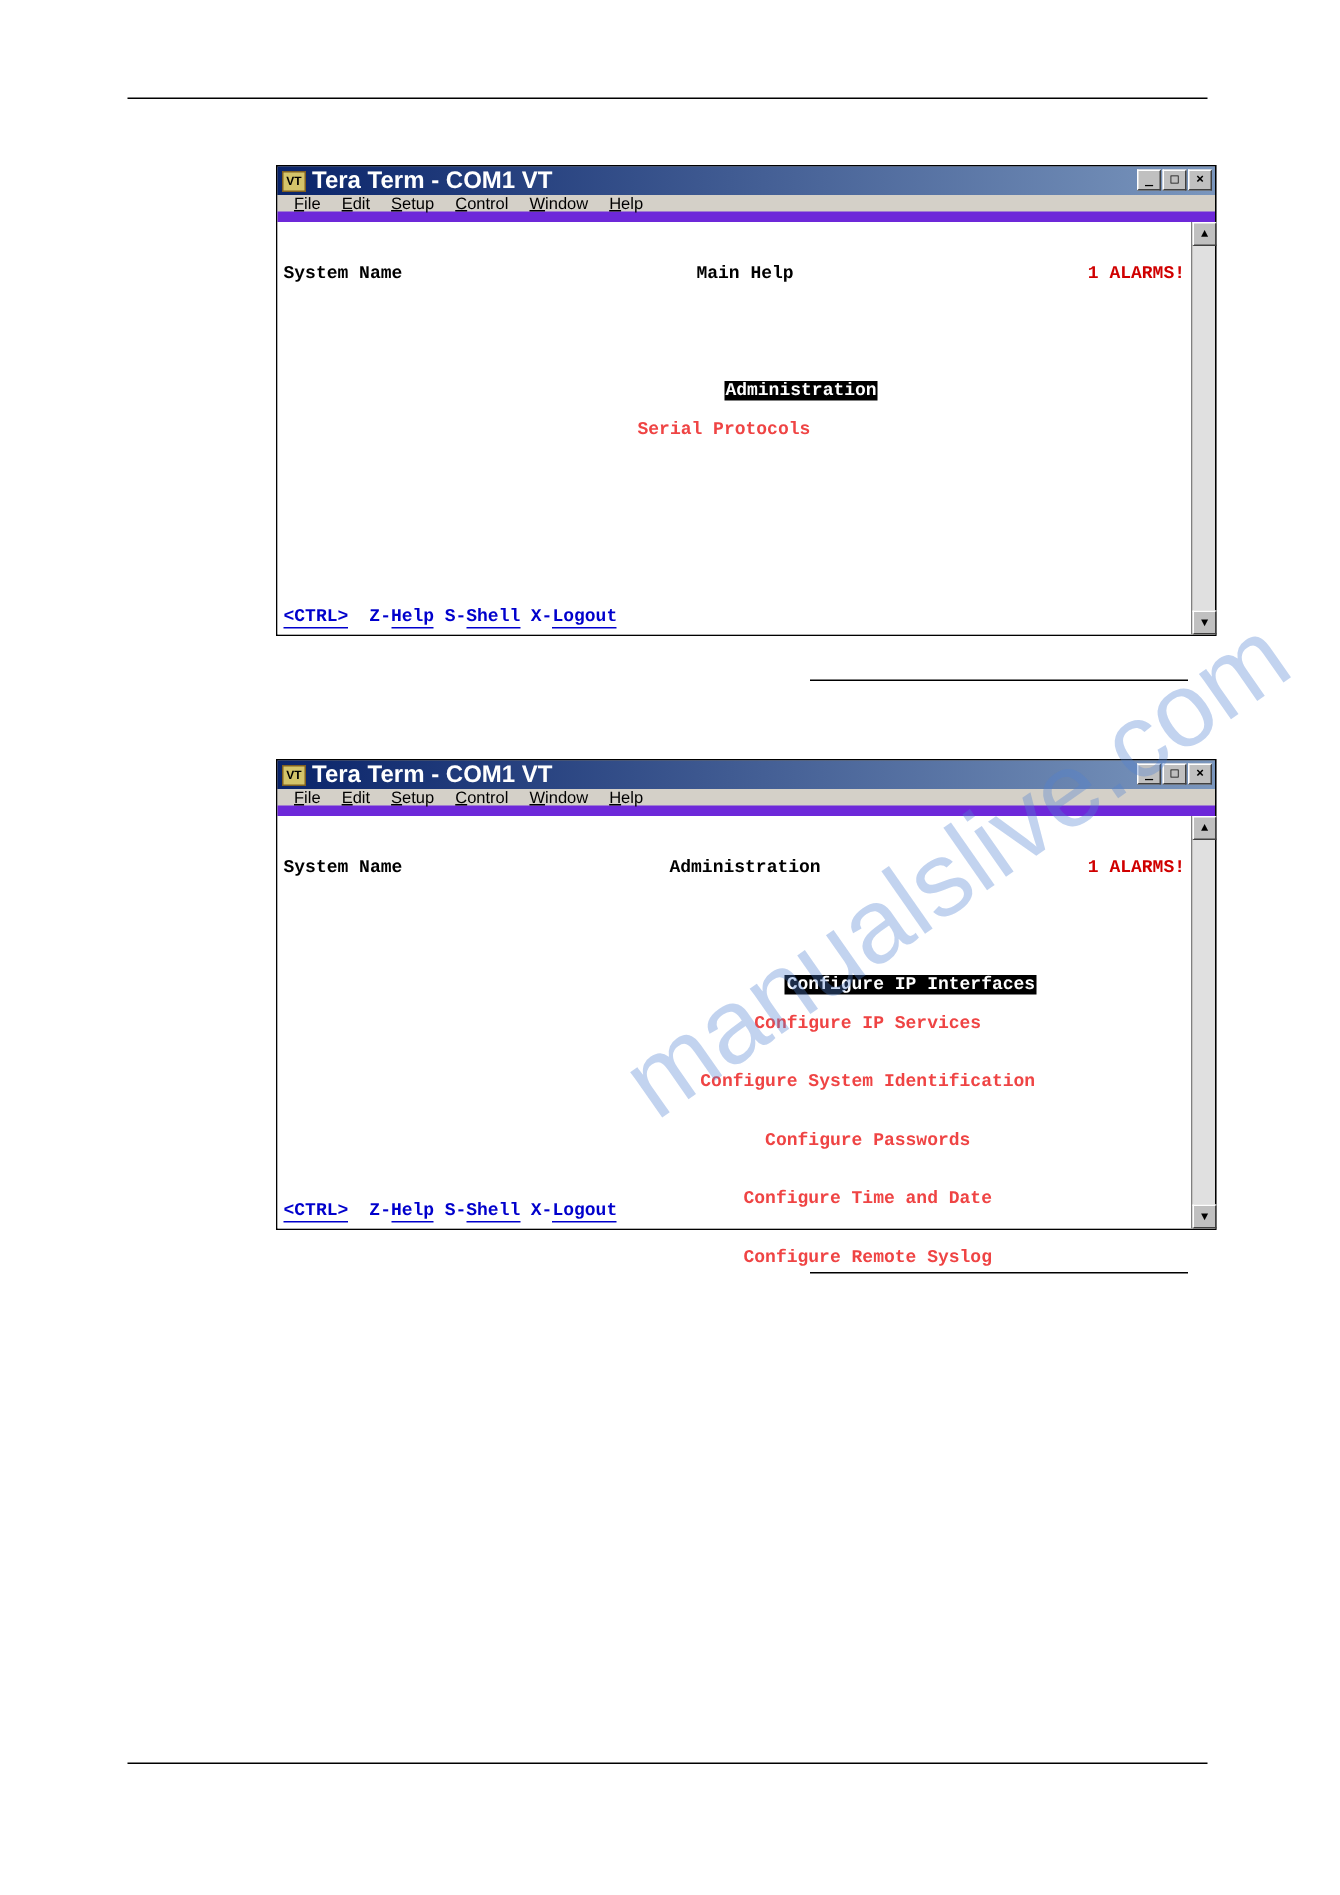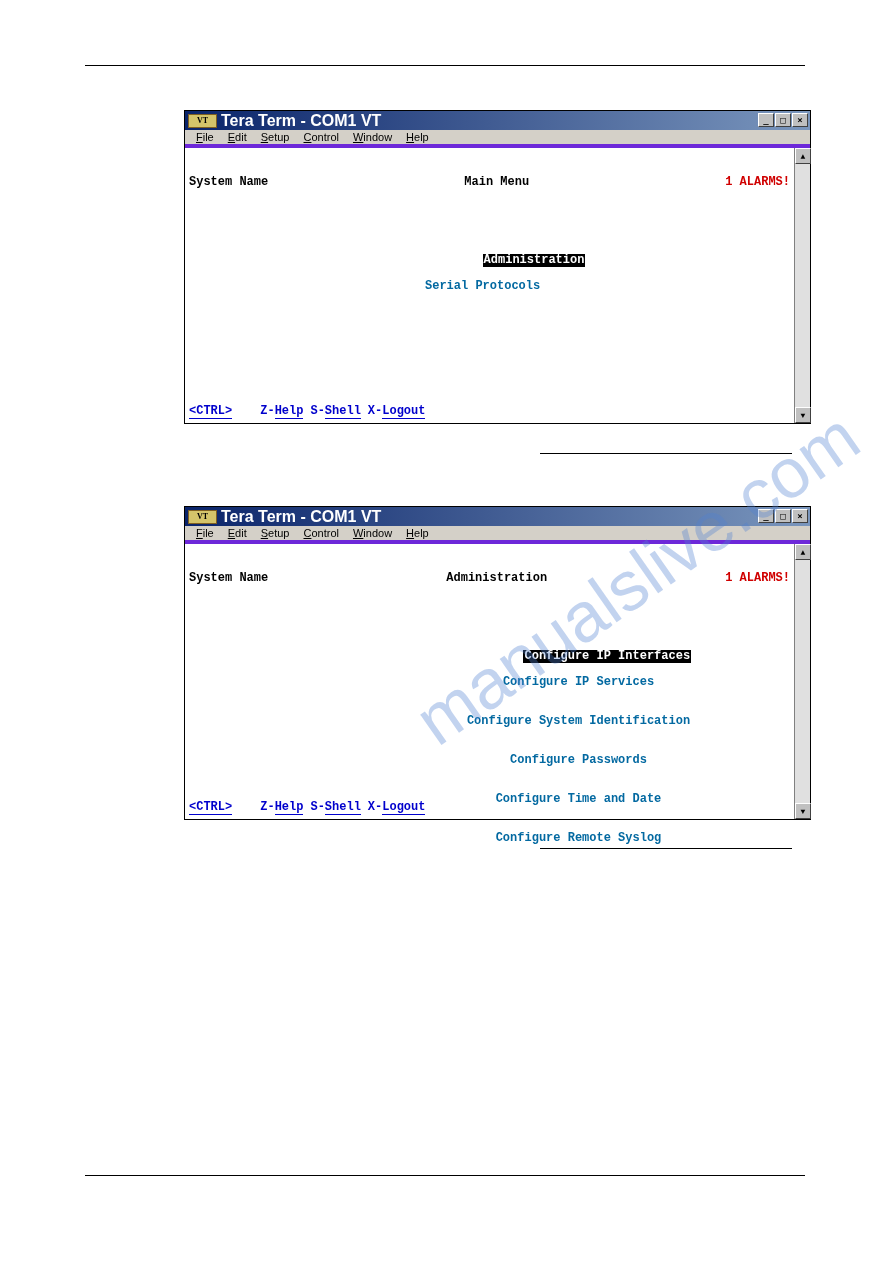--- a/index.html
+++ b/index.html
@@ -41,32 +41,31 @@
   .titlebar {
     height: 19px;
     background: linear-gradient(to right, #0a246a 0%, #7a96bd 100%);
     color: #fff;
     display: flex;
     align-items: center;
     padding-left: 3px;
     position: relative;
   }
   .titlebar-icon {
-    width: 29px;
+    width: 16px;
     height: 14px;
     background: #d4c46a;
     border: 1px solid #806020;
     margin-right: 4px;
     font-size: 8px;
     color: #000;
     display: flex;
     align-items: center;
     justify-content: center;
     font-weight: bold;
-    font-family: Liberation Serif, serif;
   }
   .titlebar-text {
     font-weight: bold;
     font-size: 16px;
   }
   .titlebar-controls {
     position: absolute;
     right: 2px;
     top: 2px;
     display: flex;
@@ -88,21 +87,21 @@
     color: #000;
     margin-left: 1px;
     font-weight: bold;
   }
   .menubar {
     height: 18px;
     background: #d4d0c8;
     display: flex;
     align-items: center;
     padding-left: 4px;
-    border-bottom: 4px solid #6d28d9;
+    border-bottom: 7px solid #6d28d9;
   }
   .menu-item {
     padding: 1px 7px;
     font-size: 11px;
     color: #000;
   }
   .menu-item .mn-u { text-decoration: underline; }
   .terminal-area {
     background: #ffffff;
     width: 100%;
@@ -145,29 +144,29 @@
   }
   .sb-track { flex: 1; background: #e0e0e0; }
   .trow { display: block; height: 13px; }
   .trow-header { display: flex; }
   .th-left { flex: 0 0 auto; color: #000; }
   .th-mid { flex: 1; text-align: center; color: #000; }
   .th-right { flex: 0 0 auto; color: #d00000; }
   .menu-list { margin-top: 26px; padding-left: 236px; }
   .menu-list2 { margin-top: 26px; padding-left: 178px; text-align: center; }
   .m-sel { background: #000; color: #fff; padding: 0 1px; display: inline-block; }
-  .m-line { color: #0369a1; display: block; }
+  .m-line { color: #ef4444; display: block; }
   .footer-row {
     position: absolute;
     bottom: 4px;
     left: 4px;
     display: flex;
     gap: 0;
   }
-  .f-ctrl { color: #0000cc; border-bottom: 1px solid #0000cc; margin-right: 28px; }
+  .f-ctrl { color: #0000cc; border-bottom: 1px solid #0000cc; margin-right: 14px; }
   .f-item { margin-right: 7px;}
   .f-key { color: #0000cc; }
   .f-label { color: #0000cc; border-bottom: 1px solid #0000cc; }
   .caption-line {
     position: absolute;
     left: 540px;
     width: 252px;
     height: 0;
     border-top: 1.5px solid #000;
   }
@@ -217,21 +216,21 @@
     <div class="menu-item"><span class="mn-u">E</span><span>dit</span></div>
     <div class="menu-item"><span class="mn-u">S</span><span>etup</span></div>
     <div class="menu-item"><span class="mn-u">C</span><span>ontrol</span></div>
     <div class="menu-item"><span class="mn-u">W</span><span>indow</span></div>
     <div class="menu-item"><span class="mn-u">H</span><span>elp</span></div>
   </div>
   <div class="terminal-area">
     <div class="terminal-content">
       <div class="trow trow-header">
         <span class="th-left">System Name</span>
-        <span class="th-mid">Main Menu</span>
+        <span class="th-mid">Main Help</span>
         <span class="th-right">1 ALARMS!</span>
       </div>
       <div class="menu-list">
         <span class="m-sel">Administration</span>
         <span class="m-line">Serial Protocols</span>
       </div>
       <div class="footer-row">
         <span class="f-ctrl">&lt;CTRL&gt;</span>
         <span class="f-item"><span class="f-key">Z-</span><span class="f-label">Help</span></span>
         <span class="f-item"><span class="f-key">S-</span><span class="f-label">Shell</span></span>

